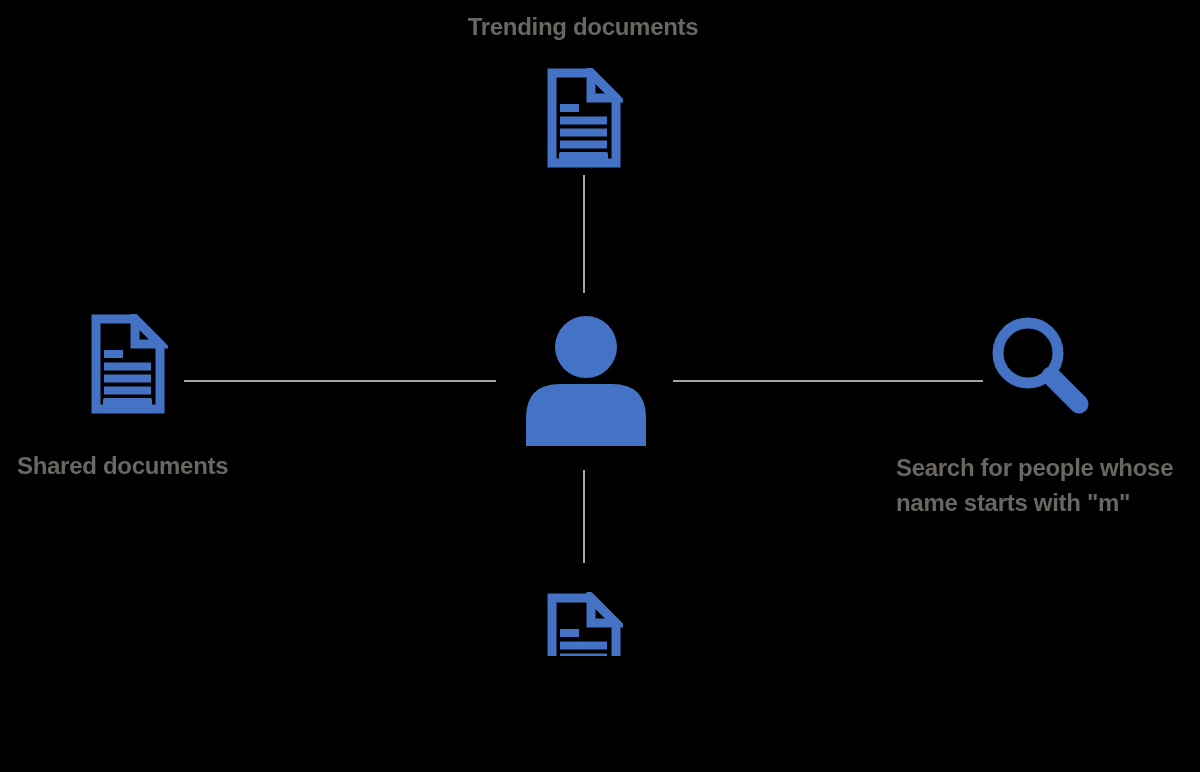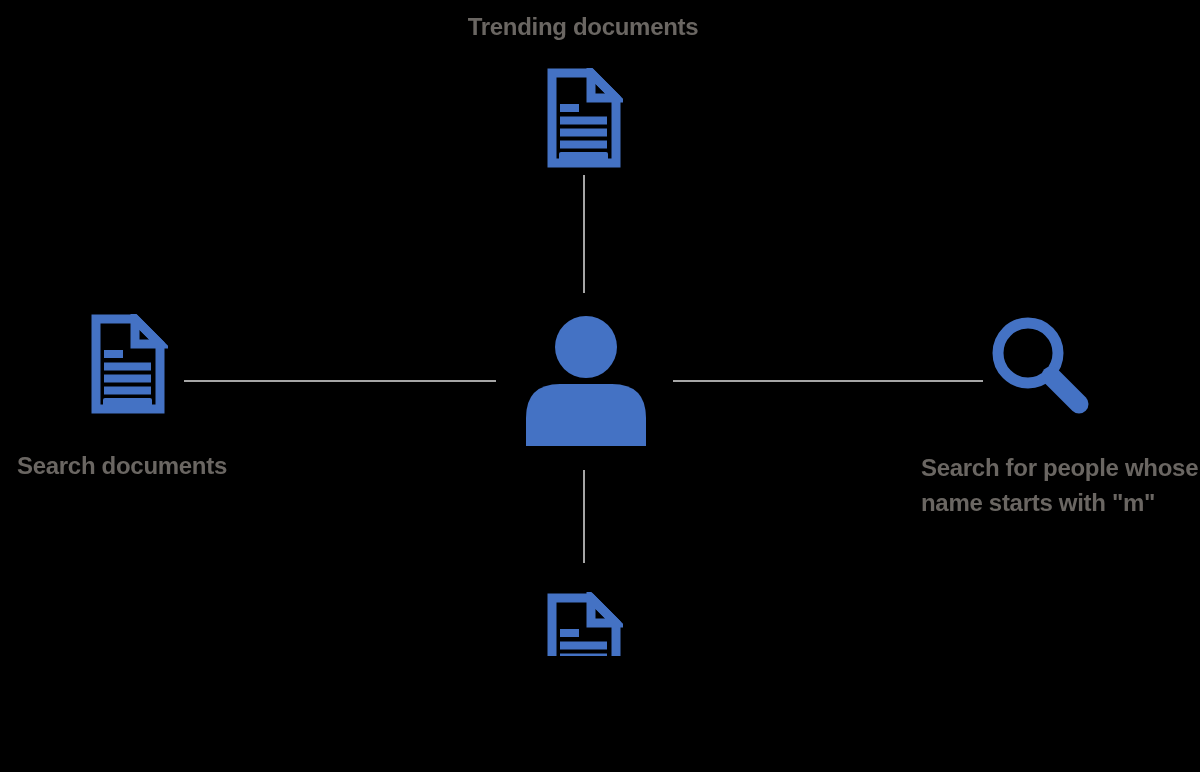--- a/index.html
+++ b/index.html
@@ -28,21 +28,21 @@
     line-height:28px;
   }
   .label.centered{text-align:center;}
   .connector{position:absolute;background:var(--connector);}
   .icon{position:absolute;display:block;}
   .doc-stroke{fill:none;stroke:var(--blue);stroke-width:9;stroke-linejoin:miter;}
   .doc-fill{fill:var(--blue);}
   .person-fill{fill:var(--blue);}
   .search-ring{fill:none;stroke:var(--blue);stroke-width:11;}
   .search-handle{stroke:var(--blue);stroke-width:19;stroke-linecap:round;}
-  .two-line div{display:block;line-height:35px;margin-left:25px;}
+  .two-line div{display:block;line-height:35px;}
 </style>
 </head>
 <body>
 
 <div class="stage">
 
   <div class="label centered" style="left:333px;top:13px;width:500px;">Trending documents</div>
 
   <svg class="icon" style="left:545px;top:68px;" width="78" height="100" viewBox="0 0 78 100" aria-hidden="true">
     <path class="doc-stroke" d="M7 5 H46 L71 30 V95 H7 Z"></path>
@@ -59,21 +59,21 @@
   <svg class="icon" style="left:88px;top:314px;" width="80" height="100" viewBox="0 0 78 100" aria-hidden="true">
     <path class="doc-stroke" d="M7 5 H46 L71 30 V95 H7 Z"></path>
     <path class="doc-stroke" d="M46 5 V30 H71 Z"></path>
     <rect class="doc-fill" x="15" y="36" width="19" height="8"></rect>
     <rect class="doc-fill" x="15" y="48.5" width="47" height="8"></rect>
     <rect class="doc-fill" x="15" y="60.5" width="47" height="8"></rect>
     <rect class="doc-fill" x="15" y="72.5" width="47" height="8"></rect>
     <rect class="doc-fill" x="14" y="84" width="49" height="9" rx="2"></rect>
   </svg>
 
-  <div class="label" style="left:17px;top:452px;">Search documents</div>
+  <div class="label" style="left:17px;top:452px;">Shared documents</div>
 
   <div class="connector" style="left:184px;top:380px;width:312px;height:2px;"></div>
 
   <svg class="icon" style="left:525px;top:316px;" width="122" height="130" viewBox="0 0 122 130" aria-hidden="true">
     <circle class="person-fill" cx="61" cy="31" r="31"></circle>
     <path class="person-fill" d="M1 130 V102 Q1 68 35 68 H87 Q121 68 121 102 V130 Z"></path>
   </svg>
 
   <div class="connector" style="left:673px;top:380px;width:310px;height:2px;"></div>
 

